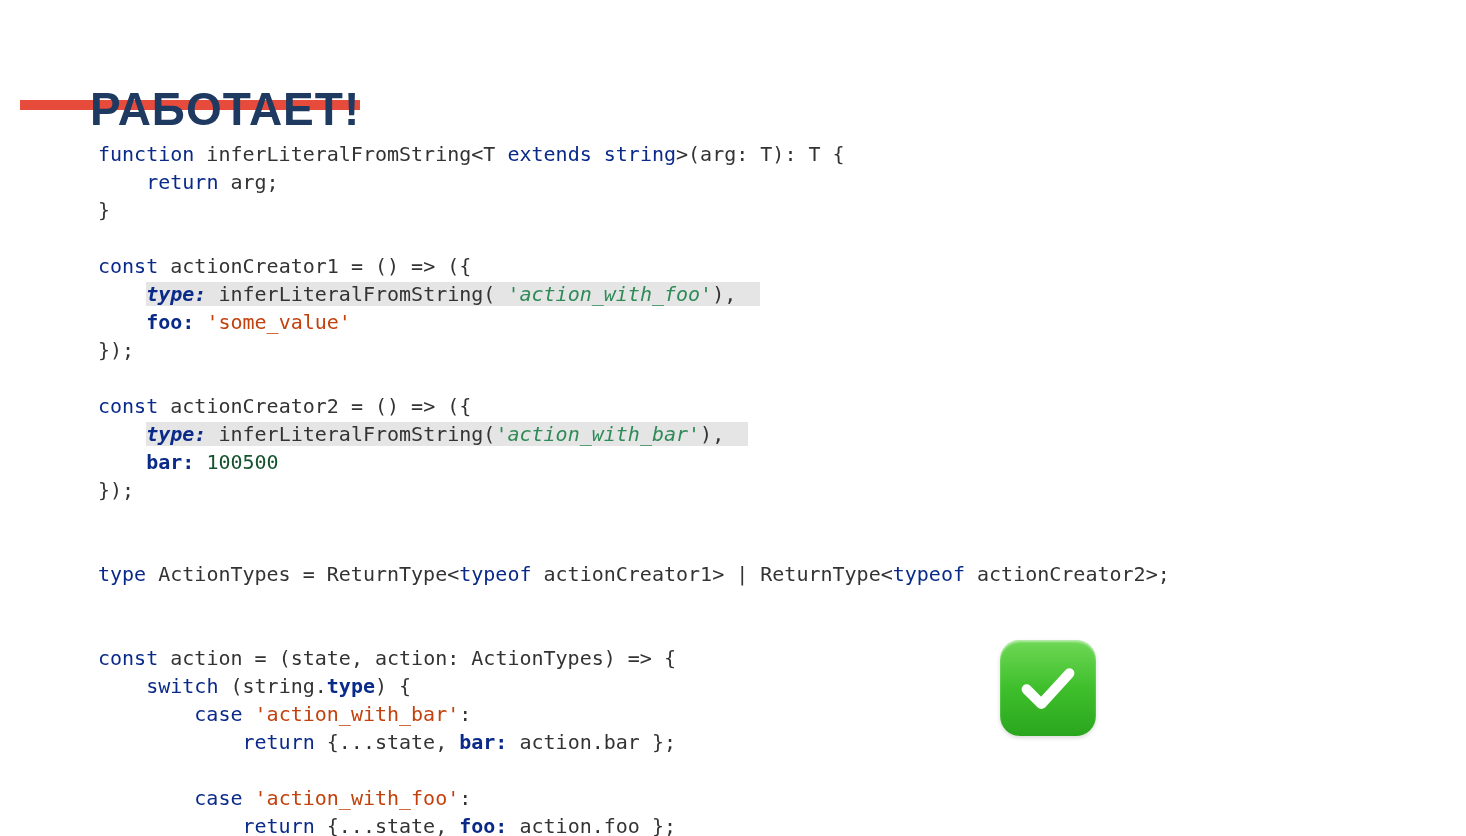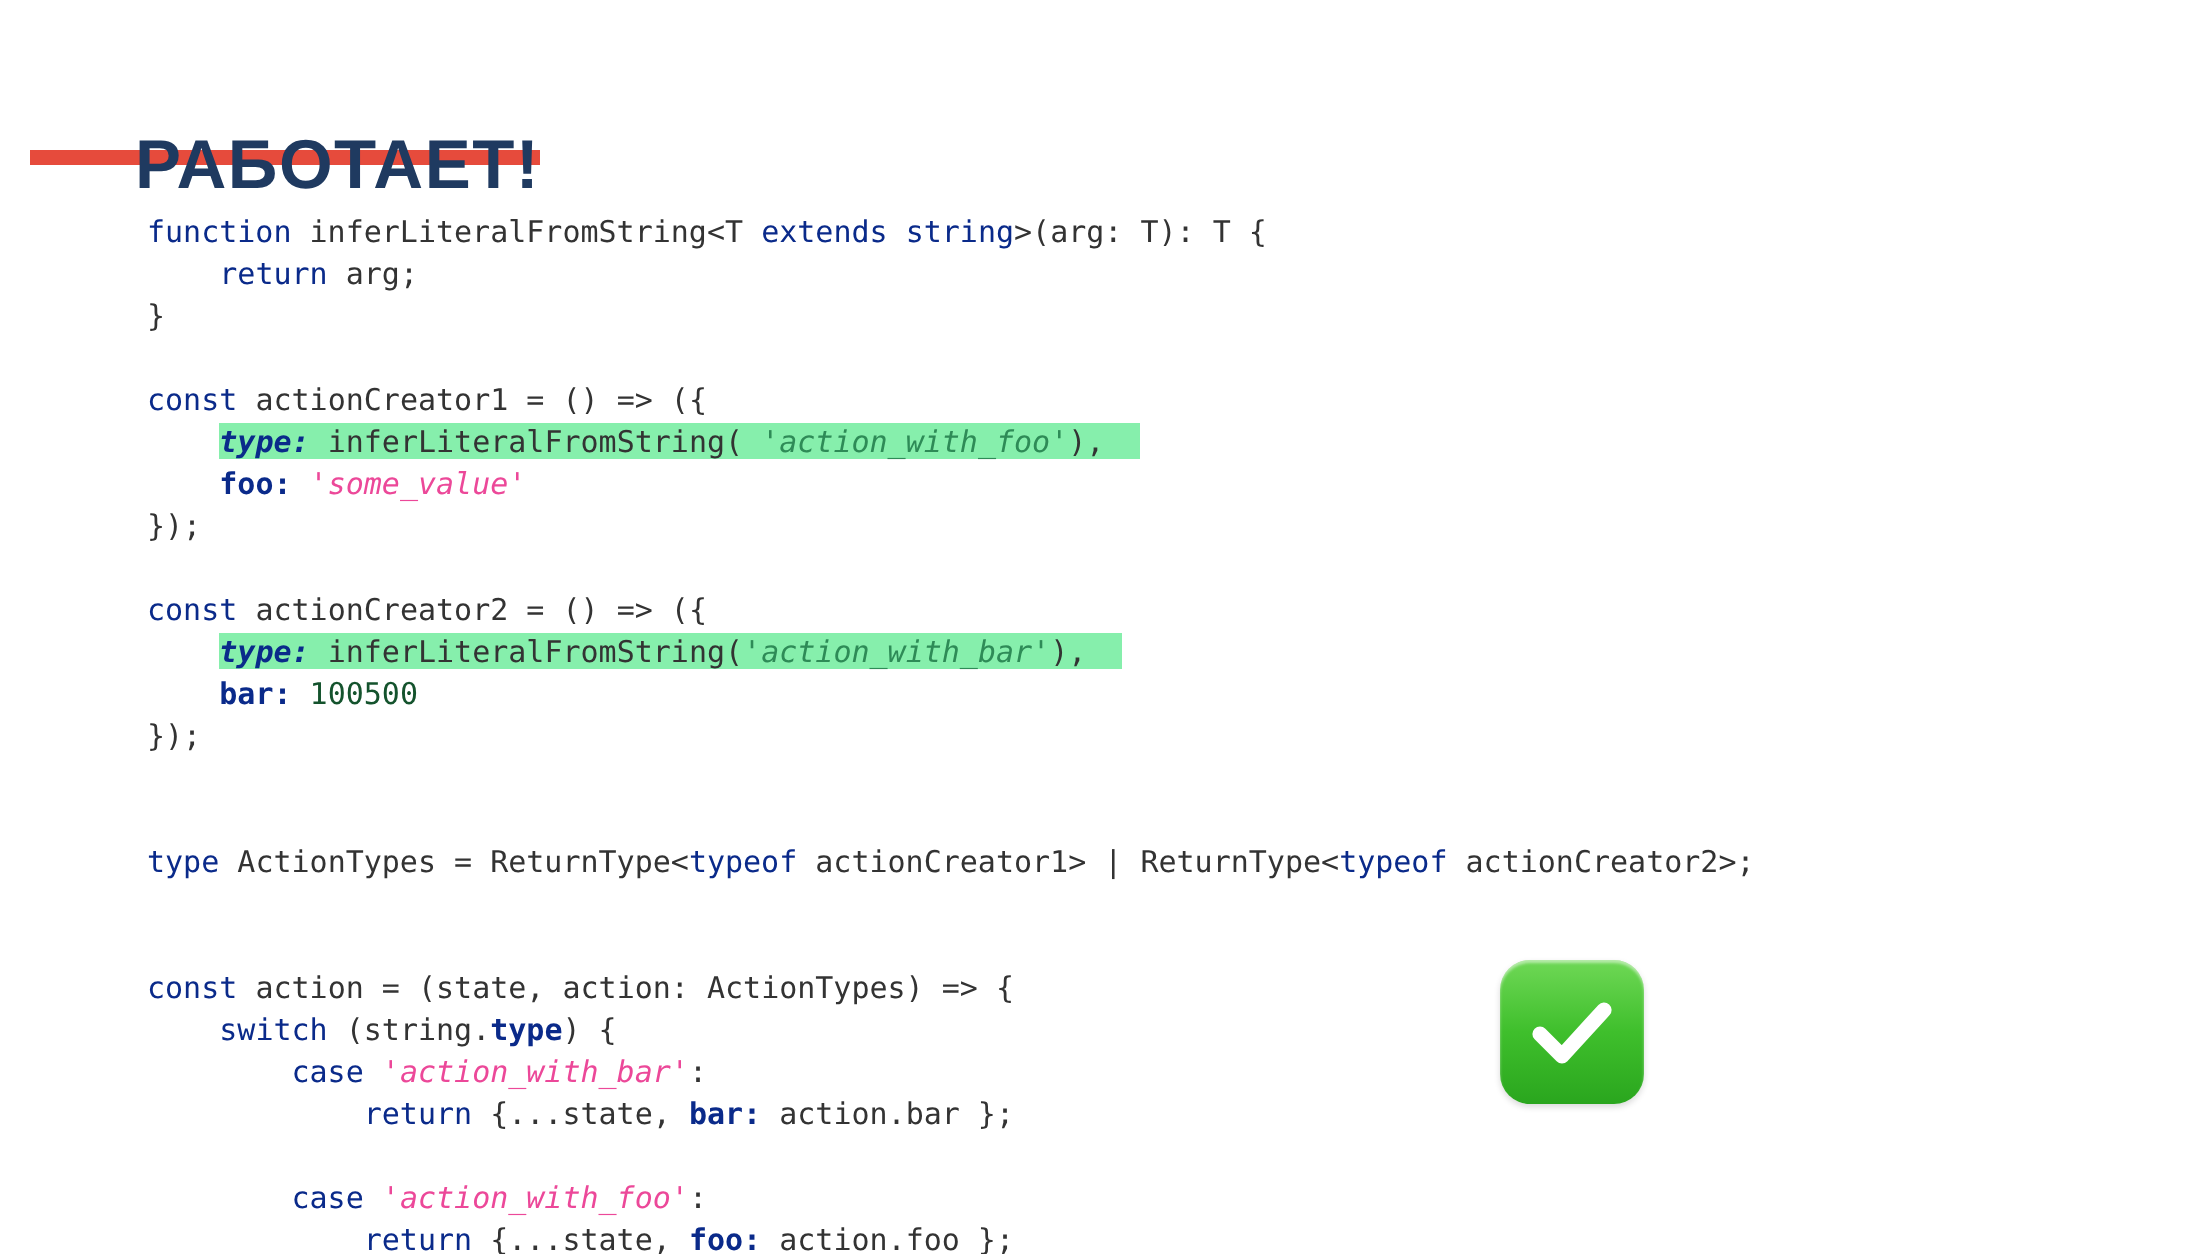--- a/index.html
+++ b/index.html
@@ -46,24 +46,24 @@
     font-family: "Menlo", "Consolas", "DejaVu Sans Mono", monospace;
     font-size: 20px;
     line-height: 28px;
     color: #333333;
     white-space: pre;
   }
   .kw   { color: #0a2a8a; font-weight: normal; }       
   .name { color: #333333; }      
   .prop { color: #0a2a8a; font-weight: bold; }       
   .propi{ color: #0a2a8a; font-weight: bold; font-style: italic; } 
-  .str  { color: #ec4899; font-style: italic; }                          
+  .str  { color: #c2410c; }                          
   .stri { color: #2e8b57; font-style: italic; }      
   .num  { color: #14532d; }                          
-  .hl   { background: #86efac; }
+  .hl   { background: #e5e5e5; }
 
   .checkmark {
     position: absolute;
     left: 1000px;
     top: 640px;
     width: 96px;
     height: 96px;
     border-radius: 20px;
     background: linear-gradient(to bottom, #6fd856 0%, #3fbf2c 50%, #2aa61e 100%);
     box-shadow: inset 0 2px 2px rgba(255,255,255,0.5), 0 2px 4px rgba(0,0,0,0.15);

